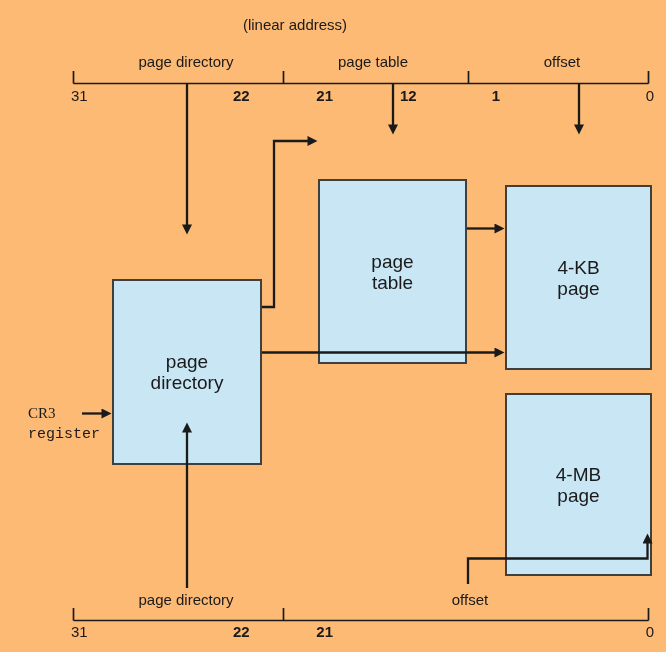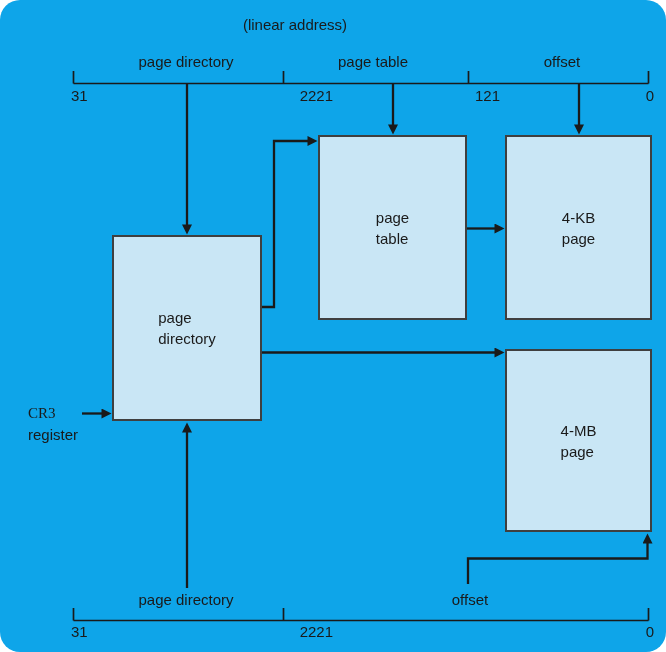--- a/index.html
+++ b/index.html
@@ -5,54 +5,56 @@
   :root{
     --box-fill:#c9e6f5;
     --box-border:#3f3f3f;
     --line:#1a1a1a;
     --text:#1a1a1a;
   }
   html,body{margin:0;padding:0;background:#ffffff;}
   #stage{
     position:relative;
     width:666px;height:652px;
-    background:#0ea5e9;
+    background:#fdba74;
     font-family:"Liberation Sans", sans-serif;
     color:var(--text);
     overflow:hidden;
-    border-radius:20px;
   }
   .txt{
     position:absolute;
     font-size:15px;
     line-height:16px;
     white-space:nowrap;
   }
   .center{text-align:center;}
   .right{text-align:right;}
   .bitpair{
     position:absolute;
     display:flex;
-    justify-content:flex-end;
+    justify-content:space-between;
+    gap:9px;
     font-size:15px;
     line-height:16px;
+    font-weight:bold;
   }
   .box{
     position:absolute;
     background:var(--box-fill);
     border:2px solid var(--box-border);
     box-sizing:border-box;
     display:flex;
     align-items:center;
     justify-content:center;
-    text-align:left;
-    font-size:15px;
+    text-align:center;
+    font-size:19px;
     line-height:21px;
     white-space:pre-line;
     z-index:1;
+    margin-top:44px;
   }
   #wires{
     position:absolute;
     left:0;top:0;
     z-index:2;
     pointer-events:none;
   }
   #wires .bracket{stroke:var(--line);stroke-width:1.7;fill:none;}
   #wires .wire{stroke:var(--line);stroke-width:2.3;fill:none;}
   #wires .head{fill:var(--line);}
@@ -77,27 +79,27 @@
   <div class="bitpair lbl" style="left:400px;top:88px;width:100px;">
     <span>12</span>
     <span>1</span>
   </div>
   <div class="txt right lbl" style="left:614px;top:88px;width:40px;">0</div>
 
   <div class="box" style="left:112px;top:235px;width:150px;height:186px;">page
 directory</div>
   <div class="box" style="left:318px;top:135px;width:149px;height:185px;">page
 table</div>
-  <div class="box" style="left:505px;top:135px;width:147px;height:185px;">4-KB
+  <div class="box" style="left:505px;top:141px;width:147px;height:185px;">4-KB
 page</div>
   <div class="box" style="left:505px;top:349px;width:147px;height:183px;">4-MB
 page</div>
 
   <div class="txt lbl" style="left:28px;top:405px;font-family:Liberation Serif, serif;">CR3</div>
-  <div class="txt lbl" style="left:28px;top:427px;">register</div>
+  <div class="txt lbl" style="left:28px;top:427px;font-family:Liberation Mono, monospace;">register</div>
 
   <div class="txt center lbl" style="left:96px;top:592px;width:180px;">page directory</div>
   <div class="txt center lbl" style="left:380px;top:592px;width:180px;">offset</div>
 
   <div class="txt lbl" style="left:71px;top:624px;">31</div>
   <div class="bitpair lbl" style="left:233px;top:624px;width:100px;">
     <span>22</span>
     <span>21</span>
   </div>
   <div class="txt right lbl" style="left:614px;top:624px;width:40px;">0</div>

